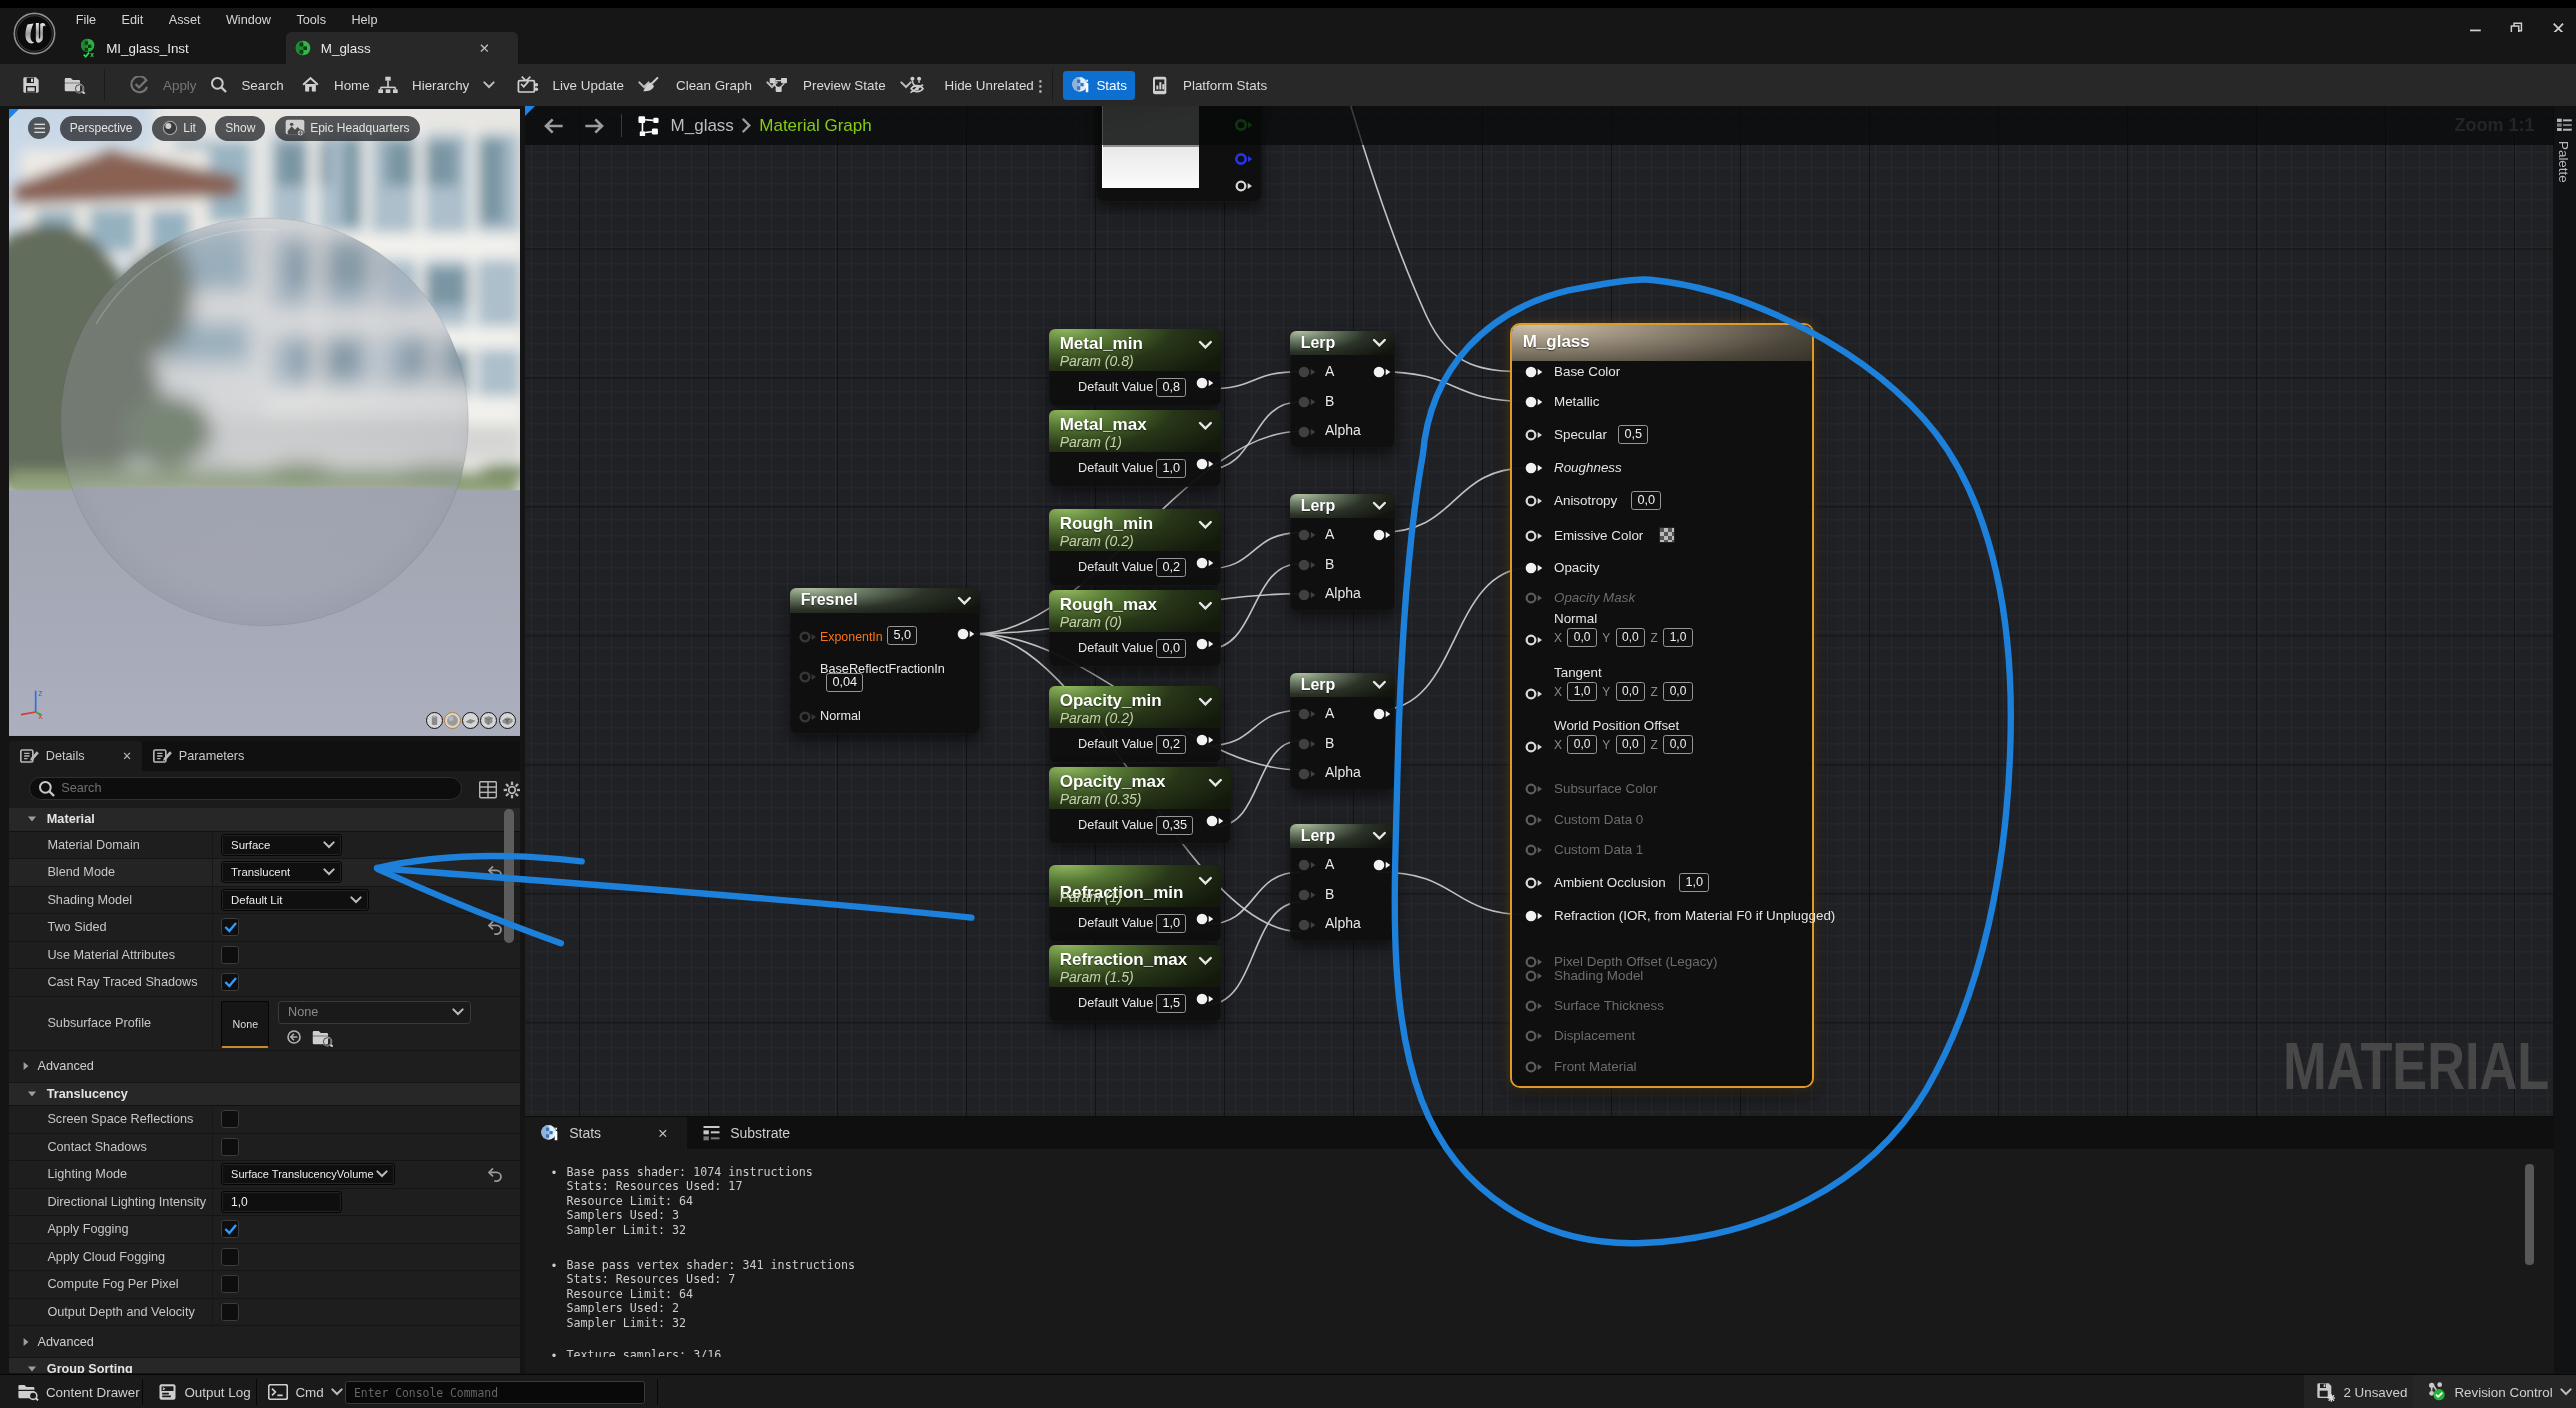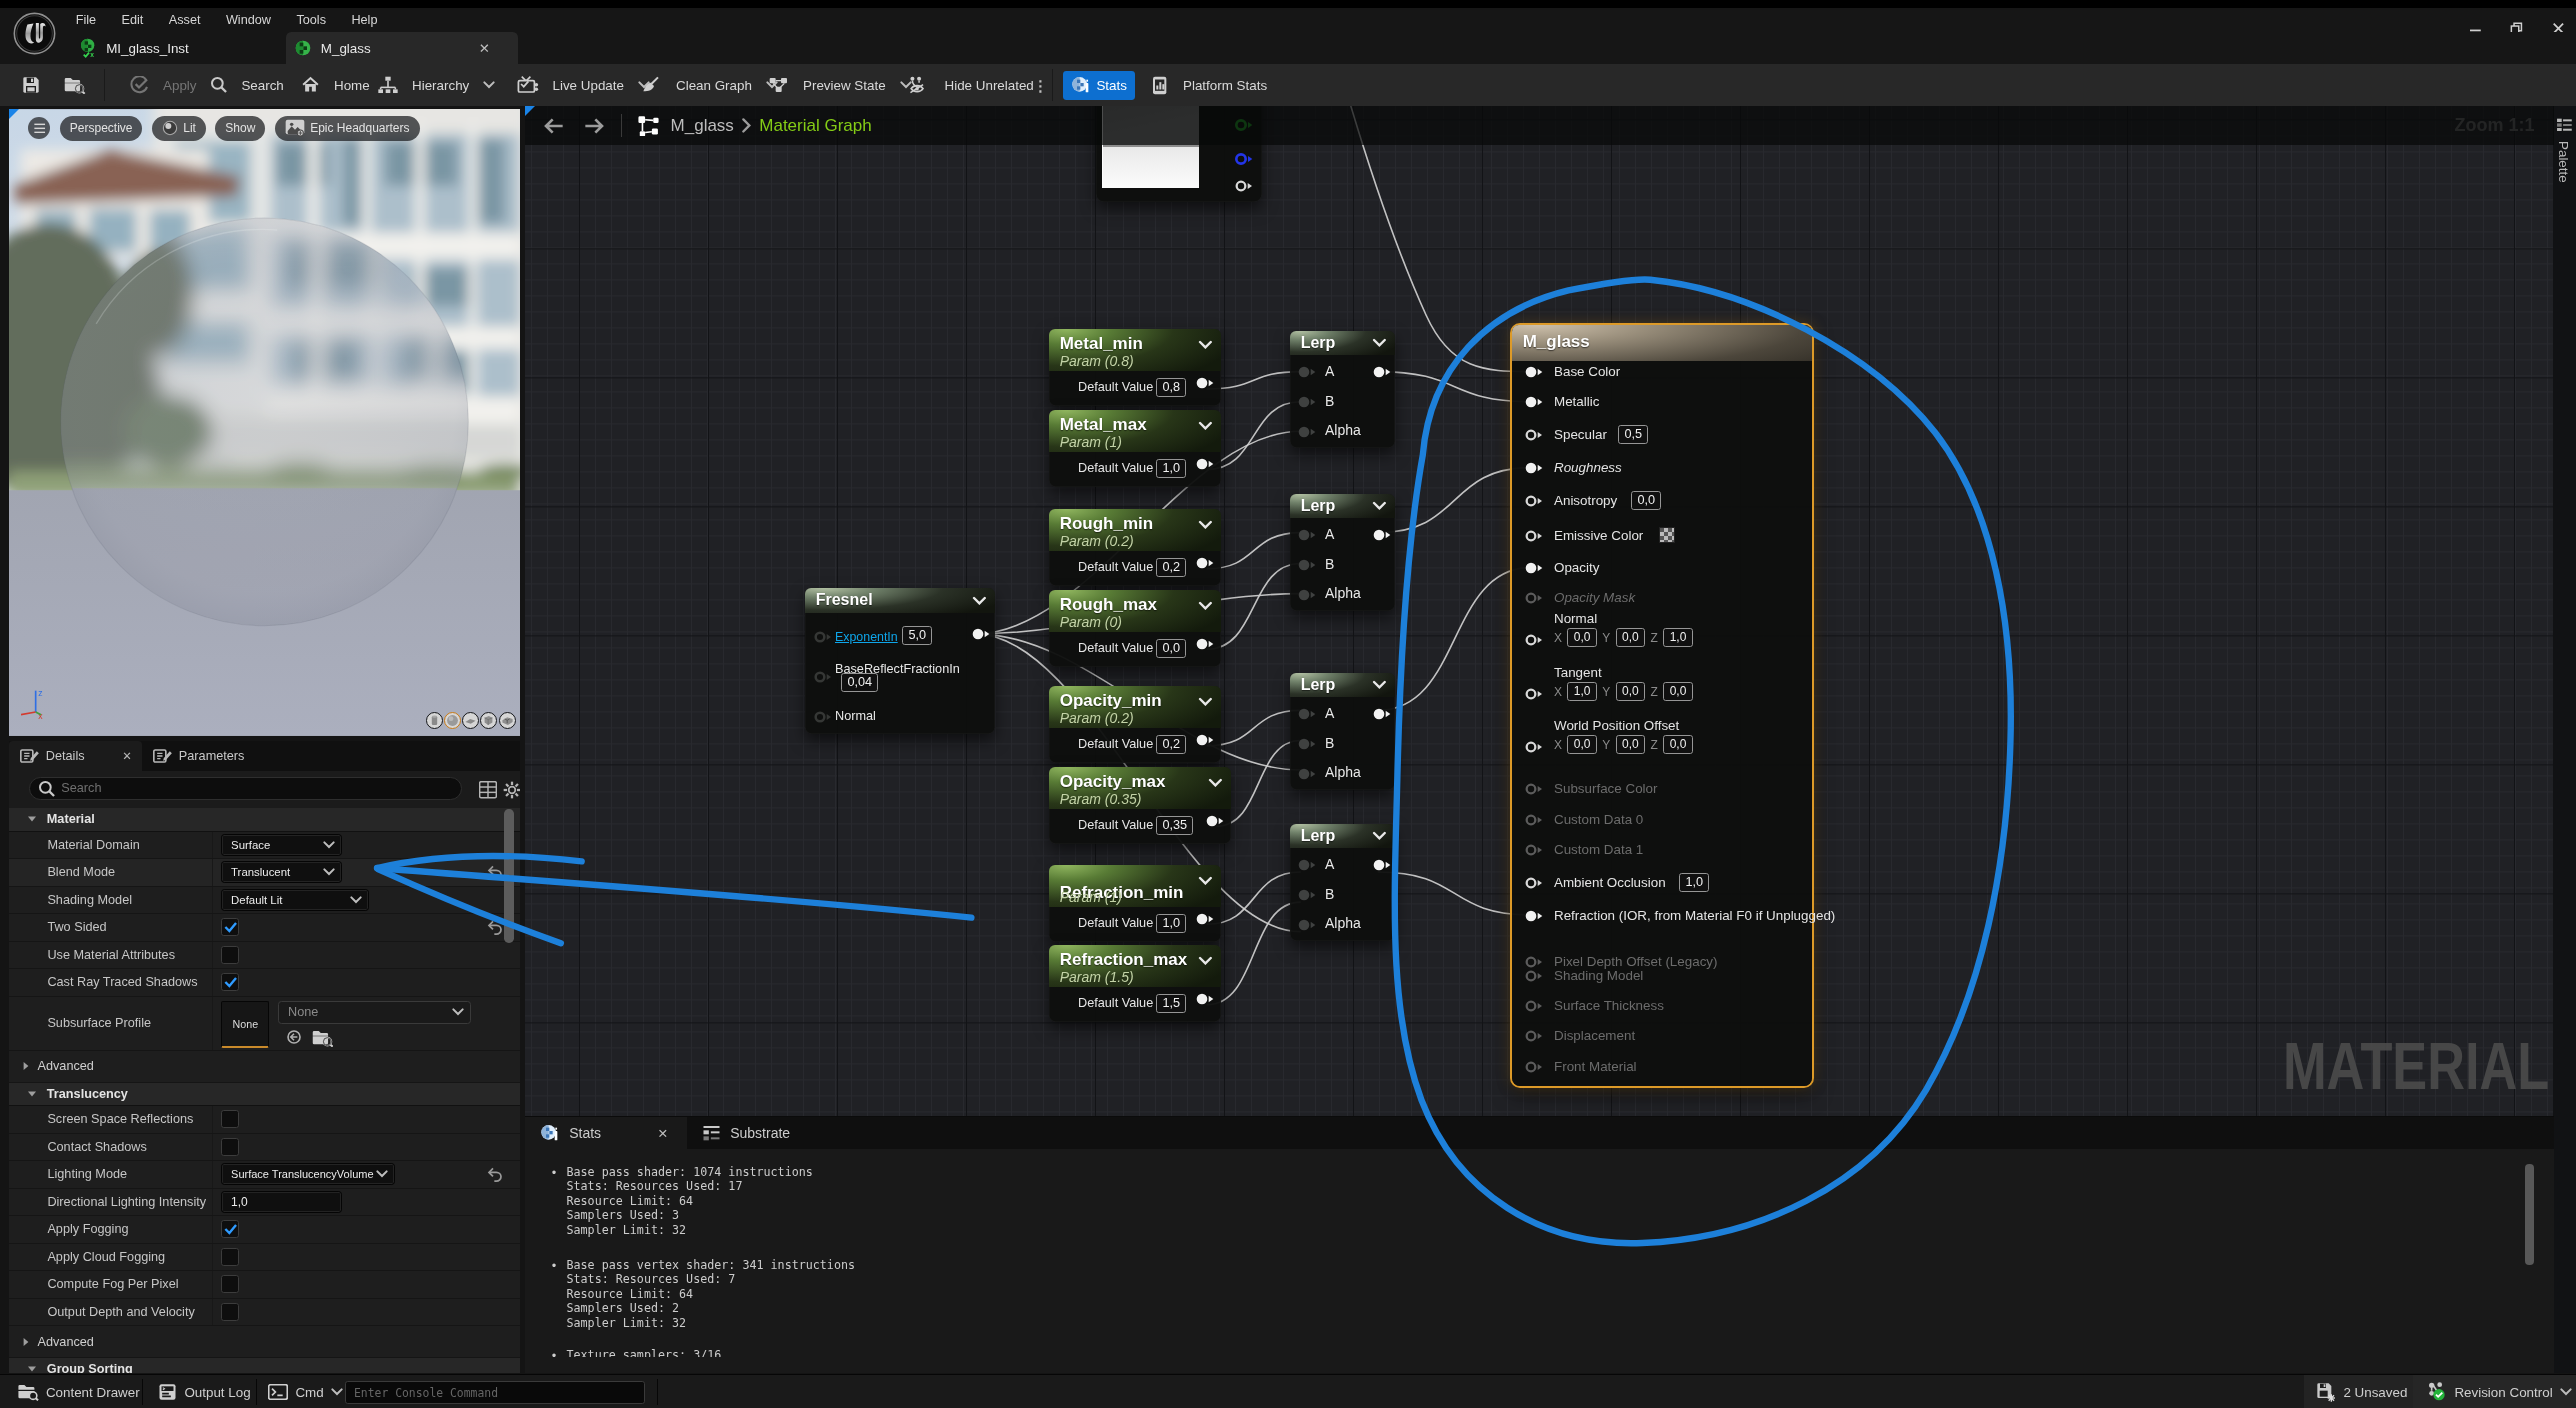--- a/index.html
+++ b/index.html
@@ -1178,36 +1178,36 @@
             </svg>
           </span>
           <span style="position: absolute; left: 35px; top: 91px; font-size: 14px; color: rgb(232, 232, 232);">Alpha</span>
           <span class="pin" style="right: 4px; top: 35px;">
             <svg width="18" height="12" viewBox="0 0 27 18">
               <circle cx="9" cy="9" r="8" fill="#f2f2f2"></circle>
               <path d="M19 4 l7 5 -7 5 Z" fill="#f2f2f2"></path>
             </svg>
           </span>
         </div>
-        <div class="gnode" style="left: 280px; top: 482px; width: 190px; height: 146px;">
+        <div class="gnode" style="left: 265px; top: 482px; width: 190px; height: 146px;">
           <div class="nhead sage" style="height: 25px;">
             <div class="ntitle" style="top: 2.7px; font-size: 16px;">Fresnel</div>
             <span class="nchev" style="top: 8px;">
               <svg width="14.8" height="9.4" viewBox="0 0 22 14">
                 <path d="M3 3 L11 11 L19 3" fill="none" stroke="#e8e8e8" stroke-width="3.6" stroke-linecap="round"></path>
               </svg>
             </span>
           </div>
           <span class="pin" style="left: 9.4px; top: 43px;">
             <svg width="18" height="12" viewBox="0 0 27 18">
               <circle cx="9" cy="9" r="6.5" fill="none" stroke="#353735" stroke-width="3.8"></circle>
               <path d="M19 4.5 l6.5 4.5 -6.5 4.5 Z" fill="#353735"></path>
             </svg>
           </span>
-          <span style="position: absolute; left: 30px; top: 42px; font-size: 12.4px; color: #0ea5e9; white-space: nowrap; text-decoration: underline;">ExponentIn</span>
+          <span style="position: absolute; left: 30px; top: 42px; font-size: 12.4px; color: #f97316; white-space: nowrap;">ExponentIn</span>
           <span class="vbox" style="position: absolute; left: 97px; top: 38px;">5,0</span>
           <span class="pin" style="right: 5.4px; top: 40px;">
             <svg width="18" height="12" viewBox="0 0 27 18">
               <circle cx="9" cy="9" r="8" fill="#f2f2f2"></circle>
               <path d="M19 4 l7 5 -7 5 Z" fill="#f2f2f2"></path>
             </svg>
           </span>
           <span class="pin" style="left: 9.4px; top: 83px;">
             <svg width="18" height="12" viewBox="0 0 27 18">
               <circle cx="9" cy="9" r="6.5" fill="none" stroke="#353735" stroke-width="3.8"></circle>

